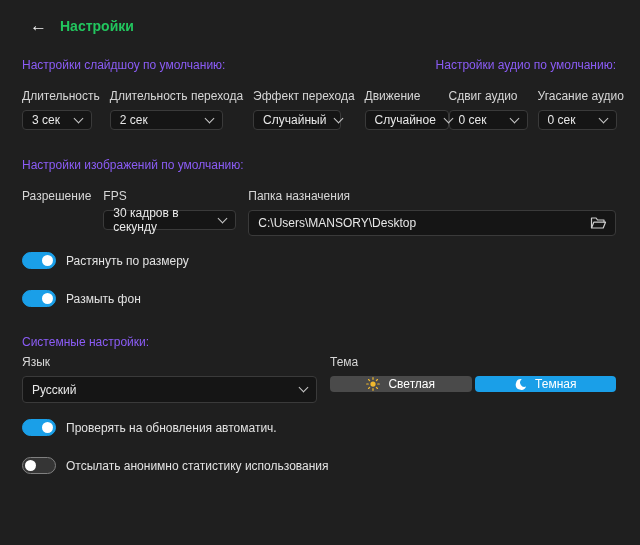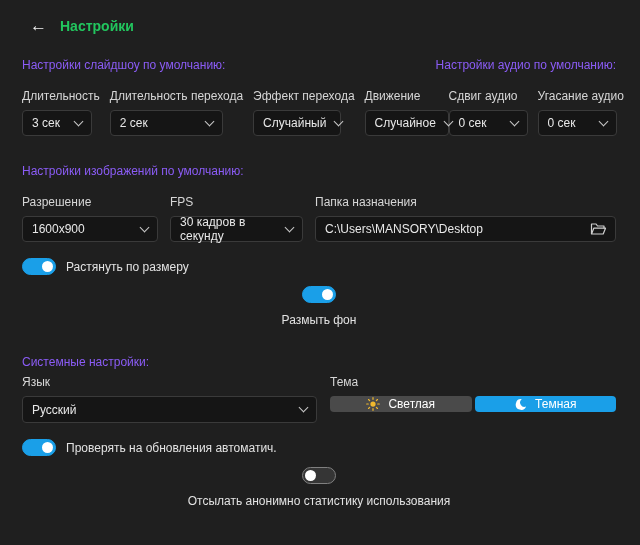--- a/index.html
+++ b/index.html
@@ -22,21 +22,21 @@
   .sect-row { display: flex; justify-content: space-between; font-size: 12px; color: #c2c2c2; }
   .sect-row.first { margin-top: 24px; }
   .sect-title { font-size: 12px; color: #8b5cf6; }
 
   .fields-row { display: flex; justify-content: space-between; margin-top: 17px; }
   .fgroup { display: flex; gap: 10px; }
   .field { display: flex; flex-direction: column; }
   .flabel { font-size: 12px; color: #d6d6d6; white-space: nowrap; margin-bottom: 7px; }
   .dropdown {
     display: flex; align-items: center; justify-content: space-between;
-    height: 26px; background: var(--ctl); border: 1px solid var(--border);
+    height: 20px; background: var(--ctl); border: 1px solid var(--border);
     border-radius: 4px; padding: 0 9px; font-size: 12px; color: #e8e8e8; cursor: pointer;
   }
   .chev {
     width: 7px; height: 7px; flex: none; margin-left: 9px; margin-top: -4px;
     border-right: 1.4px solid #c8c8c8; border-bottom: 1.4px solid #c8c8c8;
     transform: rotate(45deg);
   }
   .w70 .dropdown { width: 70px; }
   .w113 .dropdown { width: 113px; }
   .w88 .dropdown { width: 88px; }
@@ -74,21 +74,21 @@
   .field.lang .dropdown { width: 295px; height: 27px; }
   .field.theme { margin-left: 13px; flex: 1; }
   .theme-group { display: flex; gap: 3px; }
   .theme-btn {
     flex: 1; height: 16px; border-radius: 4px; border: none; cursor: pointer;
     display: flex; align-items: center; justify-content: center; gap: 8px;
     background: #4a4a4a; color: #fff; font-size: 12px; font-family: "Liberation Sans", sans-serif;
   }
   .theme-btn.active { background: var(--accent); }
   .mt16 { margin-top: 16px; }
-  .mt11 { margin-top: 11px; flex-direction: column; }
+  .mt11 { margin-top: 21px; }
   .mt28 { margin-top: 28px; }
 </style>
 </head>
 <body style="background: rgb(31, 31, 31);">
 
 <div class="app">
 
 
   <div class="header">
     <span class="back">←</span>
@@ -149,24 +149,20 @@
     </div>
   </div>
 
   <div class="sect-row mt28">
     <span class="sect-title">Настройки изображений по умолчанию:</span>
   </div>
 
   <div class="img-fields">
     <div class="field w136">
       <span class="flabel">Разрешение</span>
-      <div class="dropdown">
-        <span>1600x900</span>
-        <span class="chev"></span>
-      </div>
     </div>
     <div class="field w133 gap12">
       <span class="flabel">FPS</span>
       <div class="dropdown">
         <span>30 кадров в секунду</span>
         <span class="chev"></span>
       </div>
     </div>
     <div class="field dest">
       <span class="flabel">Папка назначения</span>

